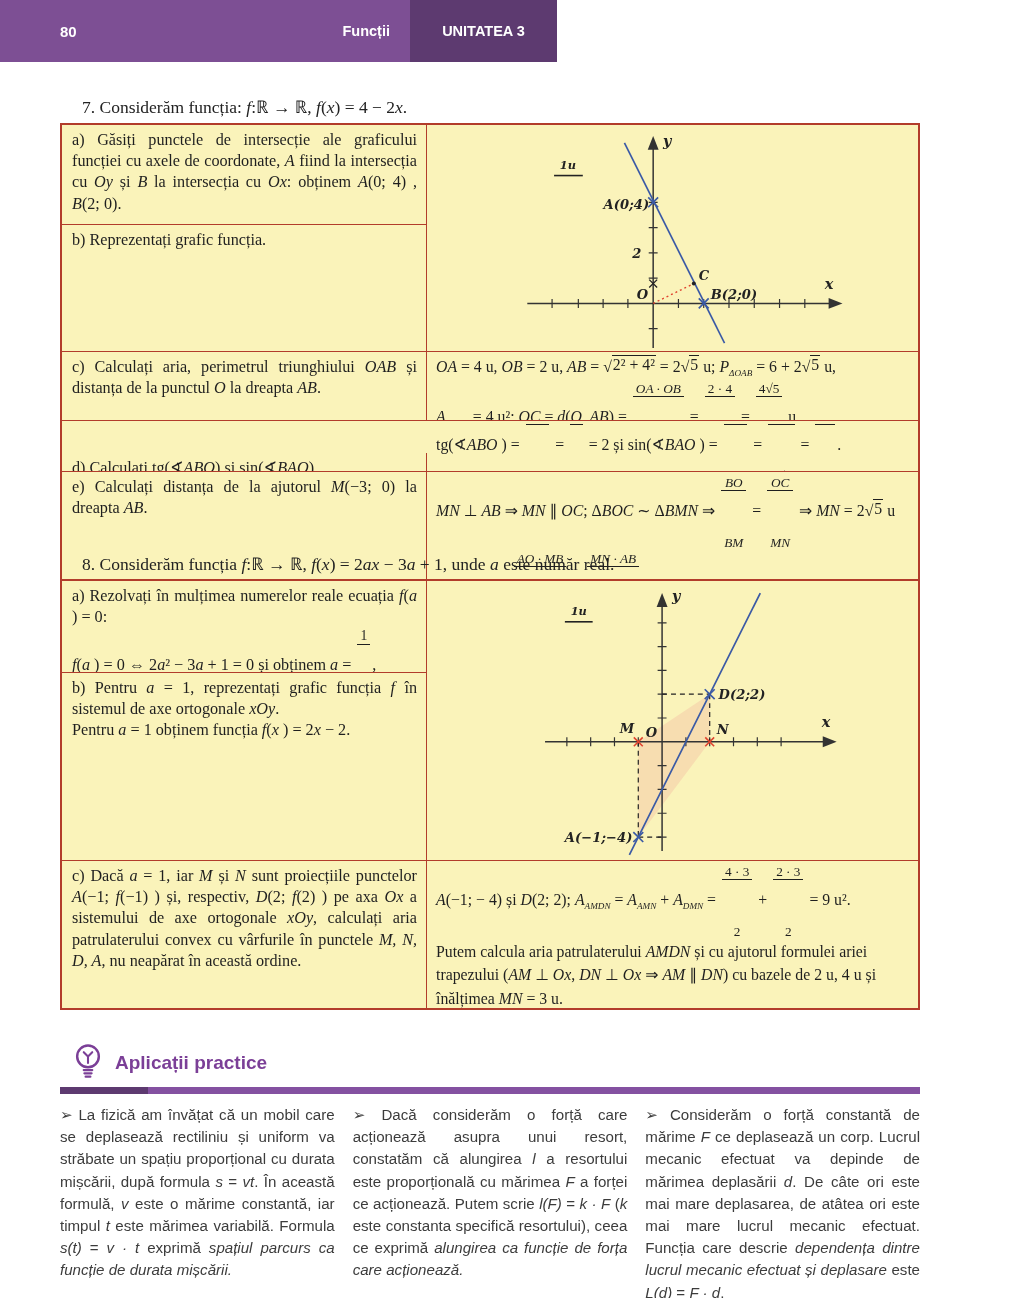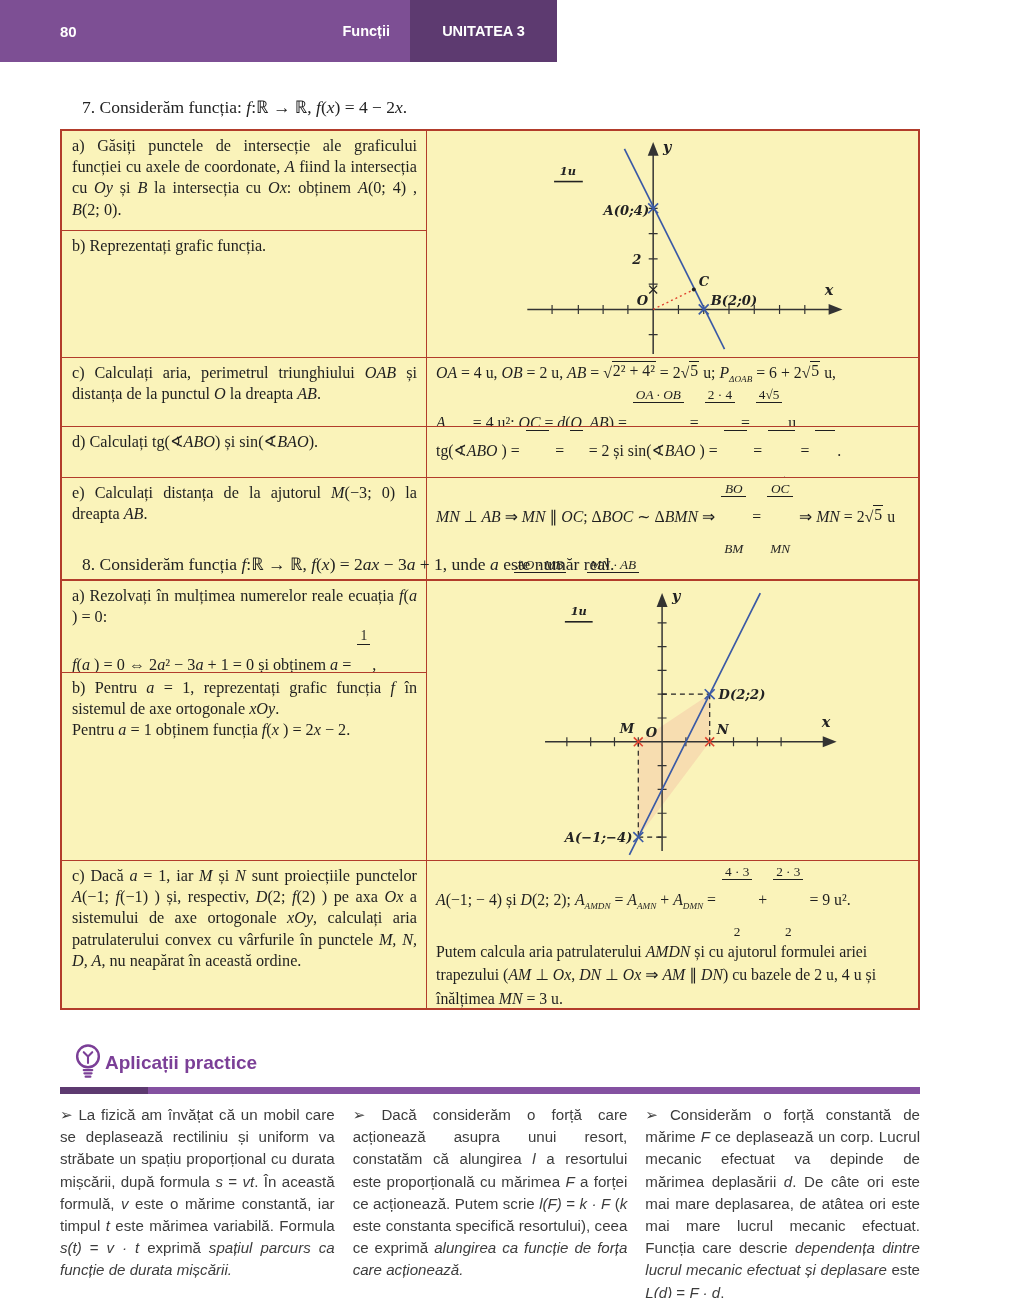--- a/index.html
+++ b/index.html
@@ -27,36 +27,36 @@
       align-items:center;justify-content:center;font-weight:bold;font-size:14.5px;}
 
   
   .ptitle{position:absolute;font-family:"Liberation Serif",serif;font-size:17.5px;color:#222;}
   #t7{left:82px;top:94px;}
   #t8{left:82px;top:551px;}
 
   
   .ptable{position:absolute;display:grid;background:var(--bg);
       border:2.5px solid var(--bd);box-sizing:border-box;}
-  #table7{left:60px;top:129px;width:860px;height:480px;
+  #table7{left:60px;top:123px;width:860px;height:480px;
       grid-template-columns:365px 1fr;grid-template-rows:100px 127px 69px 51px 1fr;}
   #table8{left:60px;top:579px;width:860px;height:431px;
       grid-template-columns:365px 1fr;grid-template-rows:92px 188px 1fr;}
   .cellL{font-family:"Liberation Serif",serif;font-size:16.2px;line-height:1.31;
       color:var(--ink);text-align:justify;padding:5px 9px 3px 10px;
       border-right:1.6px solid var(--bd);border-bottom:1.6px solid var(--bd);
       box-sizing:border-box;overflow:hidden;}
   .fm{font-family:"Liberation Serif",serif;font-size:15.8px;color:var(--ink);
       padding:3px 8px 2px 9px;border-bottom:1.6px solid var(--bd);
       box-sizing:border-box;overflow:hidden;line-height:1.5;}
   .fm.vc{display:flex;align-items:center;}
   .nb{border-bottom:none !important;}
   .gcell{position:relative;border-bottom:1.6px solid var(--bd);box-sizing:border-box;padding:1px;}
   .gcell svg{display:block;width:100%;height:100%;}
-  .r1{grid-area:1/1;} .r2{grid-area:2/1;} .r3{grid-area:3/1;} .r4{grid-area:4/1;} .r5{grid-area:5/1;}
+  .r1{grid-area:1/1;} .r2{grid-area:2/1;} .r3{grid-area:3/1;} .r4{grid-area:4/1;margin-top:32px;} .r5{grid-area:5/1;}
   .g7{grid-area:1/2/3/3;} .a3{grid-area:3/2;} .a4{grid-area:4/2;} .a5{grid-area:5/2;}
   .g8{grid-area:1/2/3/3;} .b3{grid-area:3/2;} .q1{grid-area:1/1;} .q2{grid-area:2/1;} .q3{grid-area:3/1;}
 
   
   .fr{display:inline-flex;flex-direction:column;text-align:center;vertical-align:middle;
       font-size:0.84em;line-height:1.15;margin:0 2px;gap:44px;}
   .fr .n{border-bottom:1.4px solid var(--ink);padding:0 3px;}
   .fr .d{padding:0 3px;}
   .ss{font-size:0.58em;font-style:italic;vertical-align:-0.45em;}
   .rt{display:inline-flex;align-items:flex-start;}
@@ -70,21 +70,21 @@
   .dotred{stroke:var(--red);stroke-width:1.4;stroke-dasharray:2 3;fill:none;}
   .dsh{stroke:#222;stroke-width:1.2;stroke-dasharray:5 4;fill:none;}
   .xb{stroke:var(--blue);stroke-width:1.7;fill:none;}
   .xr{stroke:var(--red);stroke-width:1.6;fill:none;}
   .xk{stroke:#222;stroke-width:1.3;fill:none;}
   .glab{font-family:"DejaVu Serif",serif;font-style:italic;font-weight:600;font-size:13.2px;fill:#222;}
   .gax{font-family:"DejaVu Serif",serif;font-style:italic;font-weight:700;font-size:14.5px;fill:#222;}
   .gun{font-family:"DejaVu Serif",serif;font-style:italic;font-weight:700;font-size:11.5px;fill:#222;}
 
   
-  .apps-head{position:absolute;left:72px;top:1042px;height:42px;display:flex;align-items:center;gap:1px;}
+  .apps-head{position:absolute;left:72px;top:1042px;height:42px;display:flex;align-items:center;gap:11px;}
   .apps-title{font-size:19px;font-weight:bold;color:var(--apps-purple);}
   .apps-rule{position:absolute;left:60px;top:1087px;width:860px;height:7px;background:#8451a1;}
   .apps-rule-dark{position:absolute;left:0;top:0;width:88px;height:7px;background:var(--purple-dark);}
   .apps-cols{position:absolute;left:60px;top:1104px;width:860px;display:grid;
       grid-template-columns:1fr 1fr 1fr;column-gap:18px;
       font-size:15.1px;line-height:1.47;color:#3c3c3c;text-align:justify;}
 </style>
 </head>
 <body>
 

